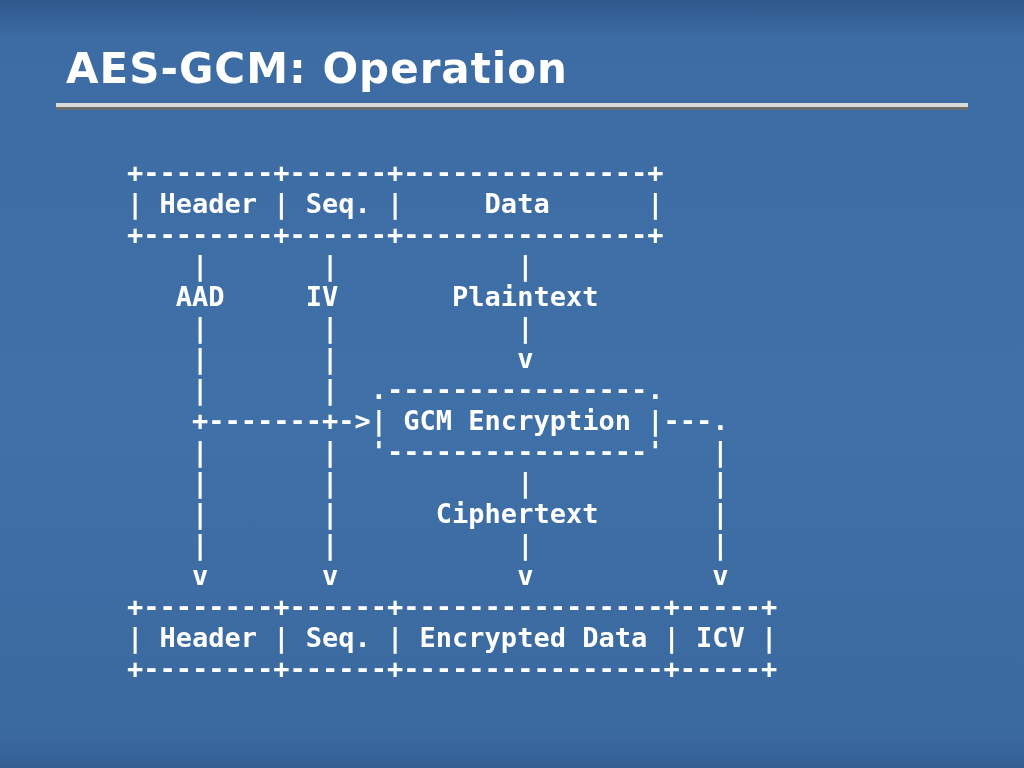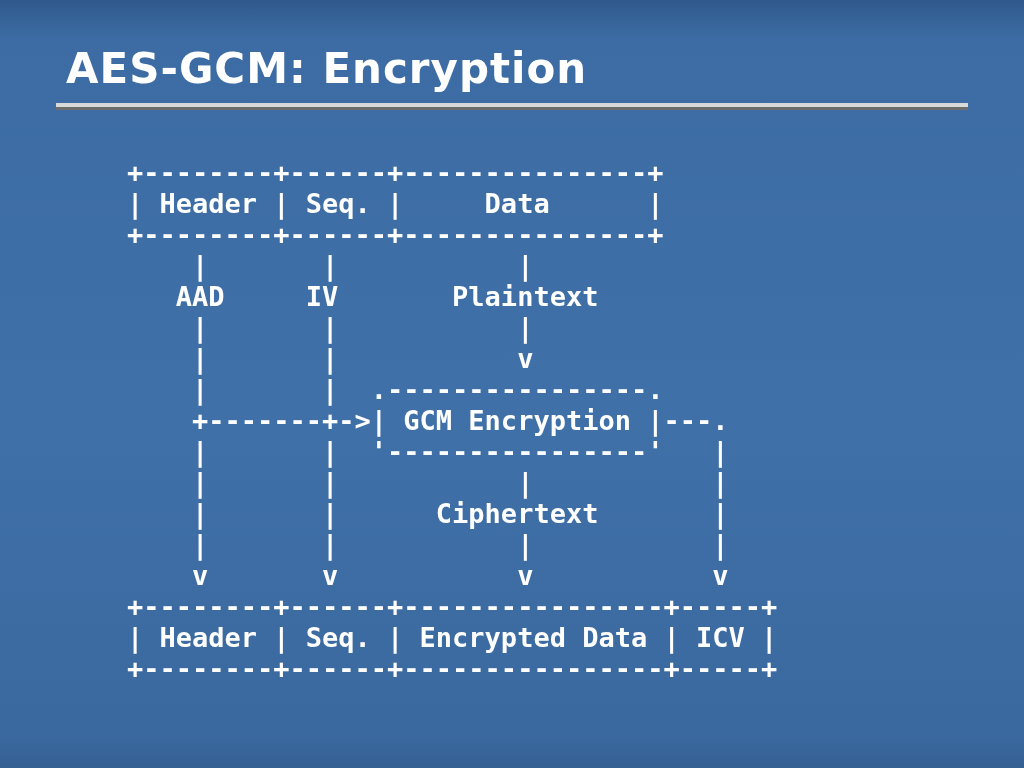--- a/index.html
+++ b/index.html
@@ -53,21 +53,21 @@
     line-height: 31px;
     font-weight: bold;
     white-space: pre;
     letter-spacing: 0;
   }
 </style>
 </head>
 <body>
 
 <div class="slide">
-  <h1 class="title">AES-GCM: Encryption</h1>
+  <h1 class="title">AES-GCM: Operation</h1>
 
   <div class="rule">
     <div class="rule-top"></div>
     <div class="rule-bottom"></div>
   </div>
 
   <pre class="diagram">+--------+------+---------------+
 | Header | Seq. |     Data      |
 +--------+------+---------------+
     |       |           |

